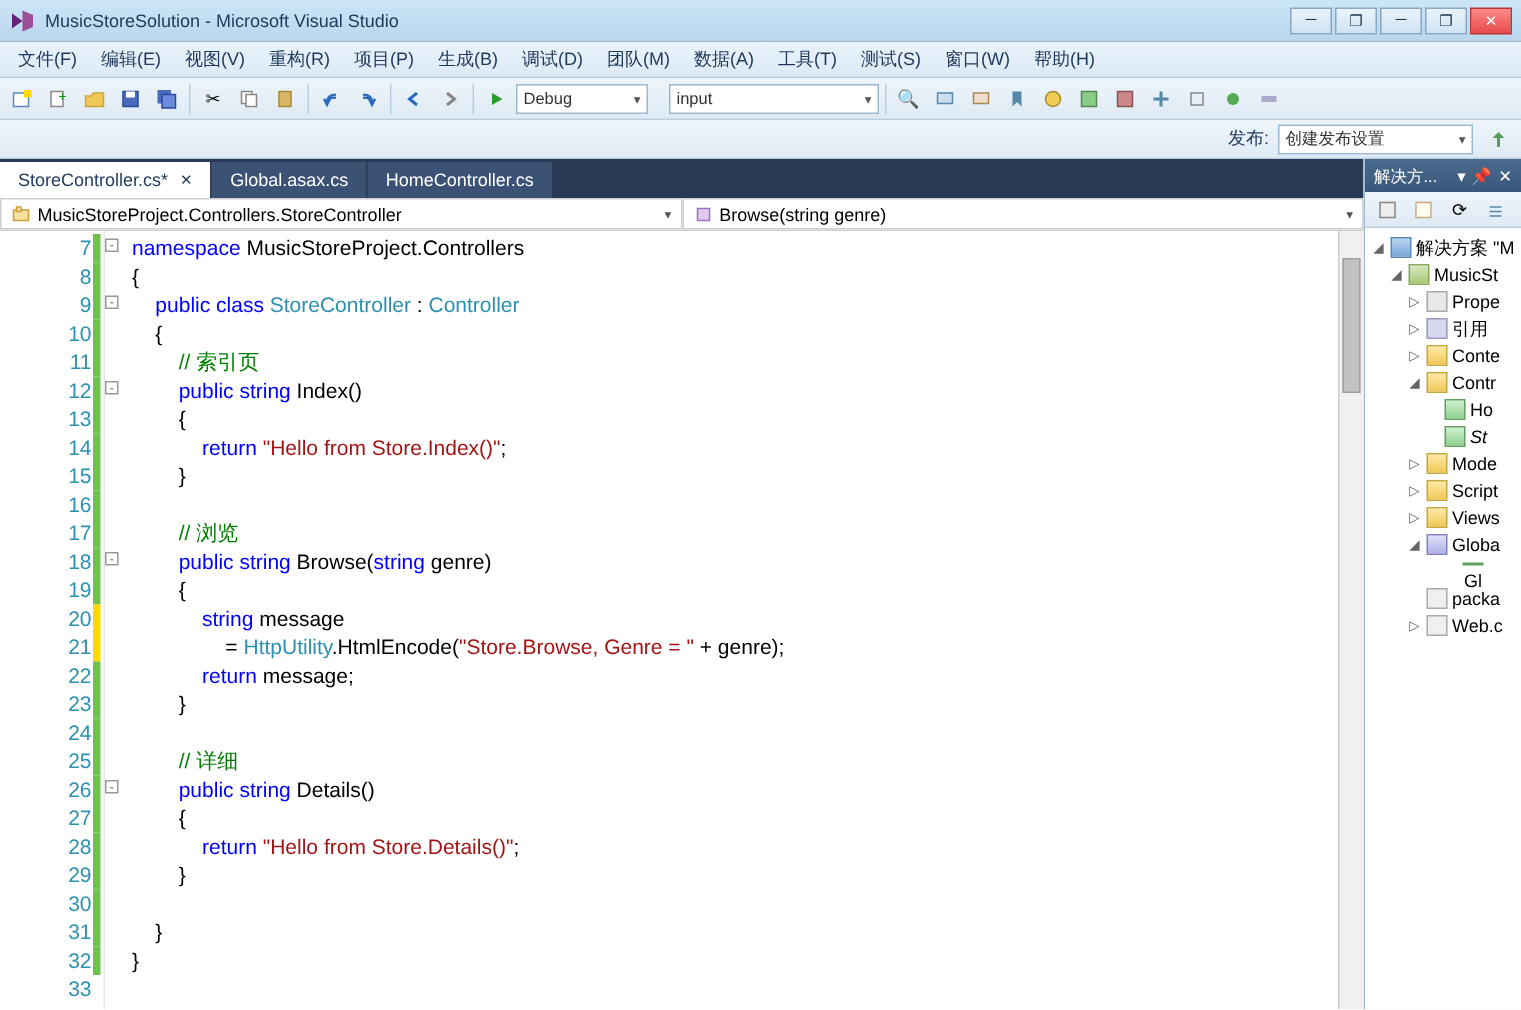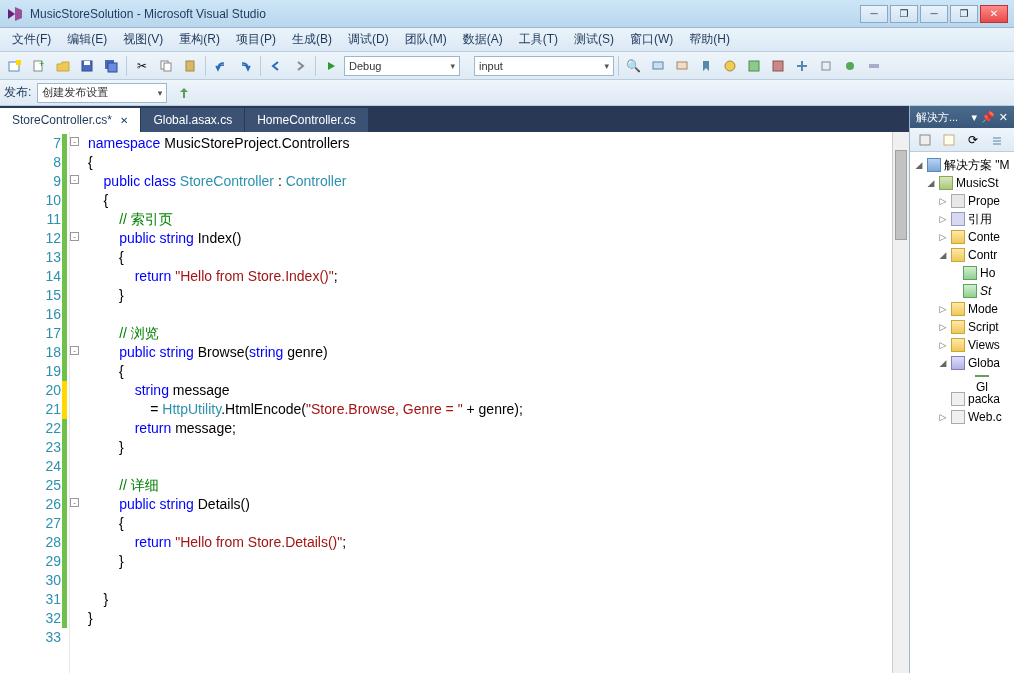--- a/index.html
+++ b/index.html
@@ -6,21 +6,21 @@
 body { width: 1014px; height: 673px; overflow: hidden; background: #fff; font-size: 12px; }
 .titlebar { height: 28px; background: linear-gradient(#cde6f7,#b9d6ed); display: flex; align-items: center; padding: 0 6px; border-bottom: 1px solid #9ab8d1; }
 .titlebar .vs-logo { width: 18px; height: 18px; margin-right: 6px; }
 .titlebar .title { flex: 1; color: #1e395b; font-size: 12px; }
 .winbtns { display: flex; gap: 2px; }
 .winbtn { width: 28px; height: 18px; background: linear-gradient(#eaf3fb,#d0e3f3); border: 1px solid #8aa9c4; display: flex; align-items: center; justify-content: center; font-size: 10px; color: #234; cursor: pointer; }
 .winbtn.close { background: linear-gradient(#ff8a8a,#e84a4a); color: #fff; border-color: #b33; }
 .menubar { height: 24px; background: linear-gradient(#eaf3fb,#dce9f5); display: flex; align-items: center; padding: 0 4px; border-bottom: 1px solid #b8cee0; }
 .menubar span { padding: 3px 8px; color: #1e395b; cursor: pointer; }
 .toolbar { height: 28px; background: linear-gradient(#eef5fb,#dfeaf4); display: flex; align-items: center; padding: 0 4px; gap: 2px; border-bottom: 1px solid #b8cee0; }
-.toolbar2 { height: 26px; background: linear-gradient(#eef5fb,#dfeaf4); display: flex; align-items: center; padding: 0 4px; gap: 6px; border-bottom: 1px solid #b8cee0; color: #1e395b; }
+.toolbar2 { height: 26px; background: linear-gradient(#eef5fb,#dfeaf4); display: flex; align-items: center; padding: 0 4px; gap: 6px; border-bottom: 1px solid #b8cee0; color: #1e395b; justify-content: flex-end; }
 .tbtn { width: 22px; height: 22px; display: flex; align-items: center; justify-content: center; cursor: pointer; border: 1px solid transparent; }
 .tsep { width: 1px; height: 20px; background: #b8cee0; margin: 0 2px; }
 .tcombo { height: 20px; border: 1px solid #9ab8d1; background: #fff; padding: 0 18px 0 4px; font-size: 11px; position: relative; display: flex; align-items: center; color: #333; cursor: pointer; }
 .tcombo::after { content: "▾"; position: absolute; right: 4px; font-size: 9px; color: #555; }
 .main { display: flex; height: 567px; }
 .editor-area { flex: 1; display: flex; flex-direction: column; min-width: 0; }
 .tabstrip { height: 26px; background: #293955; display: flex; align-items: flex-end; }
 .tab { height: 24px; padding: 0 12px; display: flex; align-items: center; font-size: 12px; cursor: pointer; color: #fff; background: #3b5275; margin-right: 1px; }
 .tab.active { background: #fff; color: #1e395b; font-weight: 500; }
 .tab .close { margin-left: 8px; font-size: 10px; }
@@ -160,21 +160,21 @@
       <svg width="14" height="14">
         <path d="M5 3 L10 7 L5 11" fill="none" stroke="#888" stroke-width="2"></path>
       </svg>
     </div>
   <div class="tsep"></div>
   <div class="tbtn">
       <svg width="14" height="14">
         <path d="M4 3 L11 7 L4 11 Z" fill="#2a9c2a"></path>
       </svg>
     </div>
-  <div class="tcombo" style="width:116px">Debug</div>
+  <div class="tcombo" style="width:88px">Debug</div>
   <div style="width:10px"></div>
   <div class="tcombo" style="width:140px">input</div>
   <div class="tsep"></div>
   <div class="tbtn">🔍</div>
   <div class="tbtn">
       <svg width="14" height="14">
         <rect x="2" y="3" width="10" height="7" fill="#cde" stroke="#58a"></rect>
       </svg>
     </div>
   <div class="tbtn">
@@ -241,20 +241,39 @@
           <span>StoreController.cs*</span>
           <span class="close">✕</span>
         </div>
         <div class="tab">
           <span>Global.asax.cs</span>
         </div>
         <div class="tab">
           <span>HomeController.cs</span>
         </div>
       </div>
+    <div class="navbar">
+      <div class="navcombo">
+        <span>
+            <svg width="14" height="14">
+              <rect x="2" y="4" width="10" height="7" fill="#f8e0a0" stroke="#c8a040"></rect>
+              <rect x="4" y="2" width="3" height="3" fill="#f8e0a0" stroke="#c8a040"></rect>
+            </svg>
+          </span>
+        <span>MusicStoreProject.Controllers.StoreController</span>
+      </div>
+      <div class="navcombo">
+        <span>
+            <svg width="14" height="14">
+              <rect x="3" y="3" width="8" height="8" fill="#e0c8f0" stroke="#a070c0"></rect>
+            </svg>
+          </span>
+        <span>Browse(string genre)</span>
+      </div>
+    </div>
     <div class="codewrap">
       <div class="gutter" id="gutter">
           <div class="ln">7<div class="chg green"></div><div class="fold">-</div></div>
           <div class="ln">8<div class="chg green"></div></div>
           <div class="ln">9<div class="chg green"></div><div class="fold">-</div></div>
           <div class="ln">10<div class="chg green"></div></div>
           <div class="ln">11<div class="chg green"></div></div>
           <div class="ln">12<div class="chg green"></div><div class="fold">-</div></div>
           <div class="ln">13<div class="chg green"></div></div>
           <div class="ln">14<div class="chg green"></div></div>

